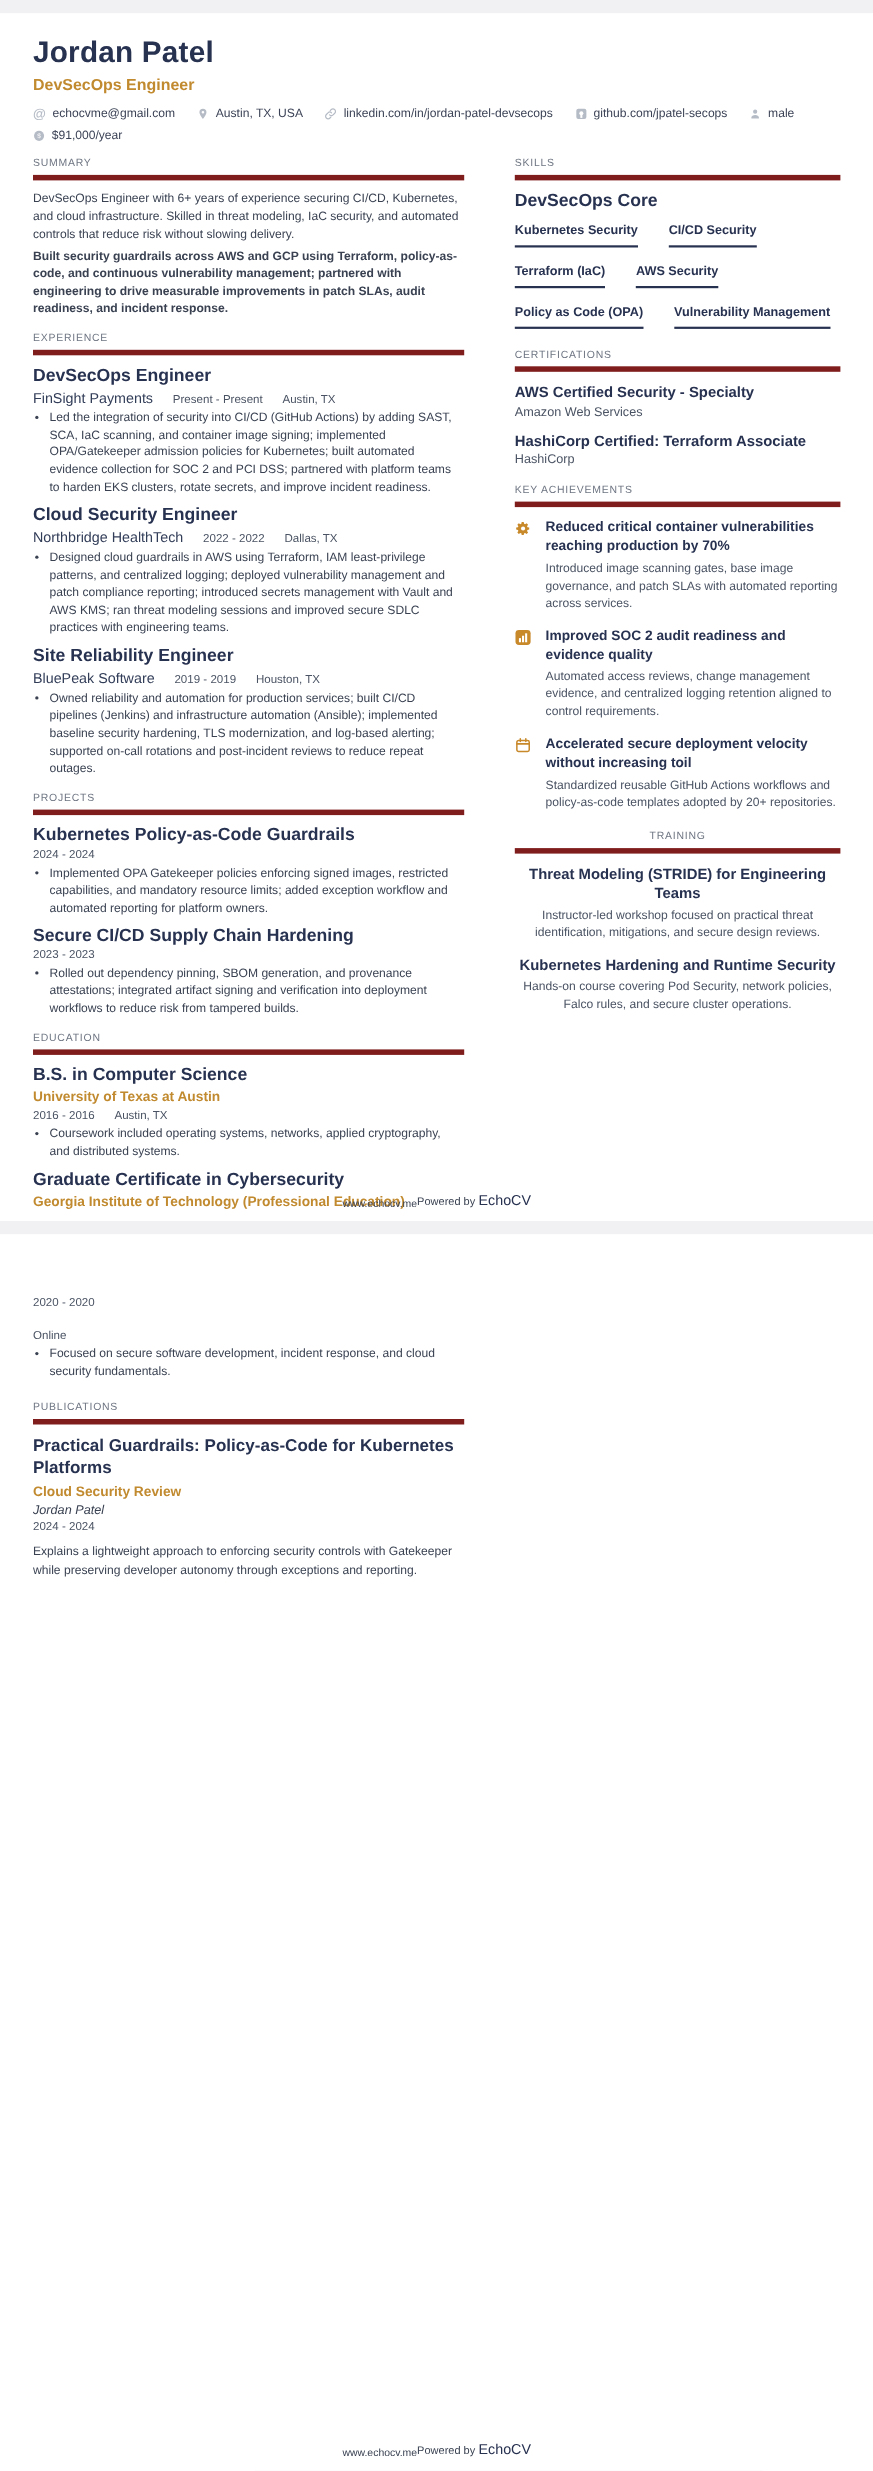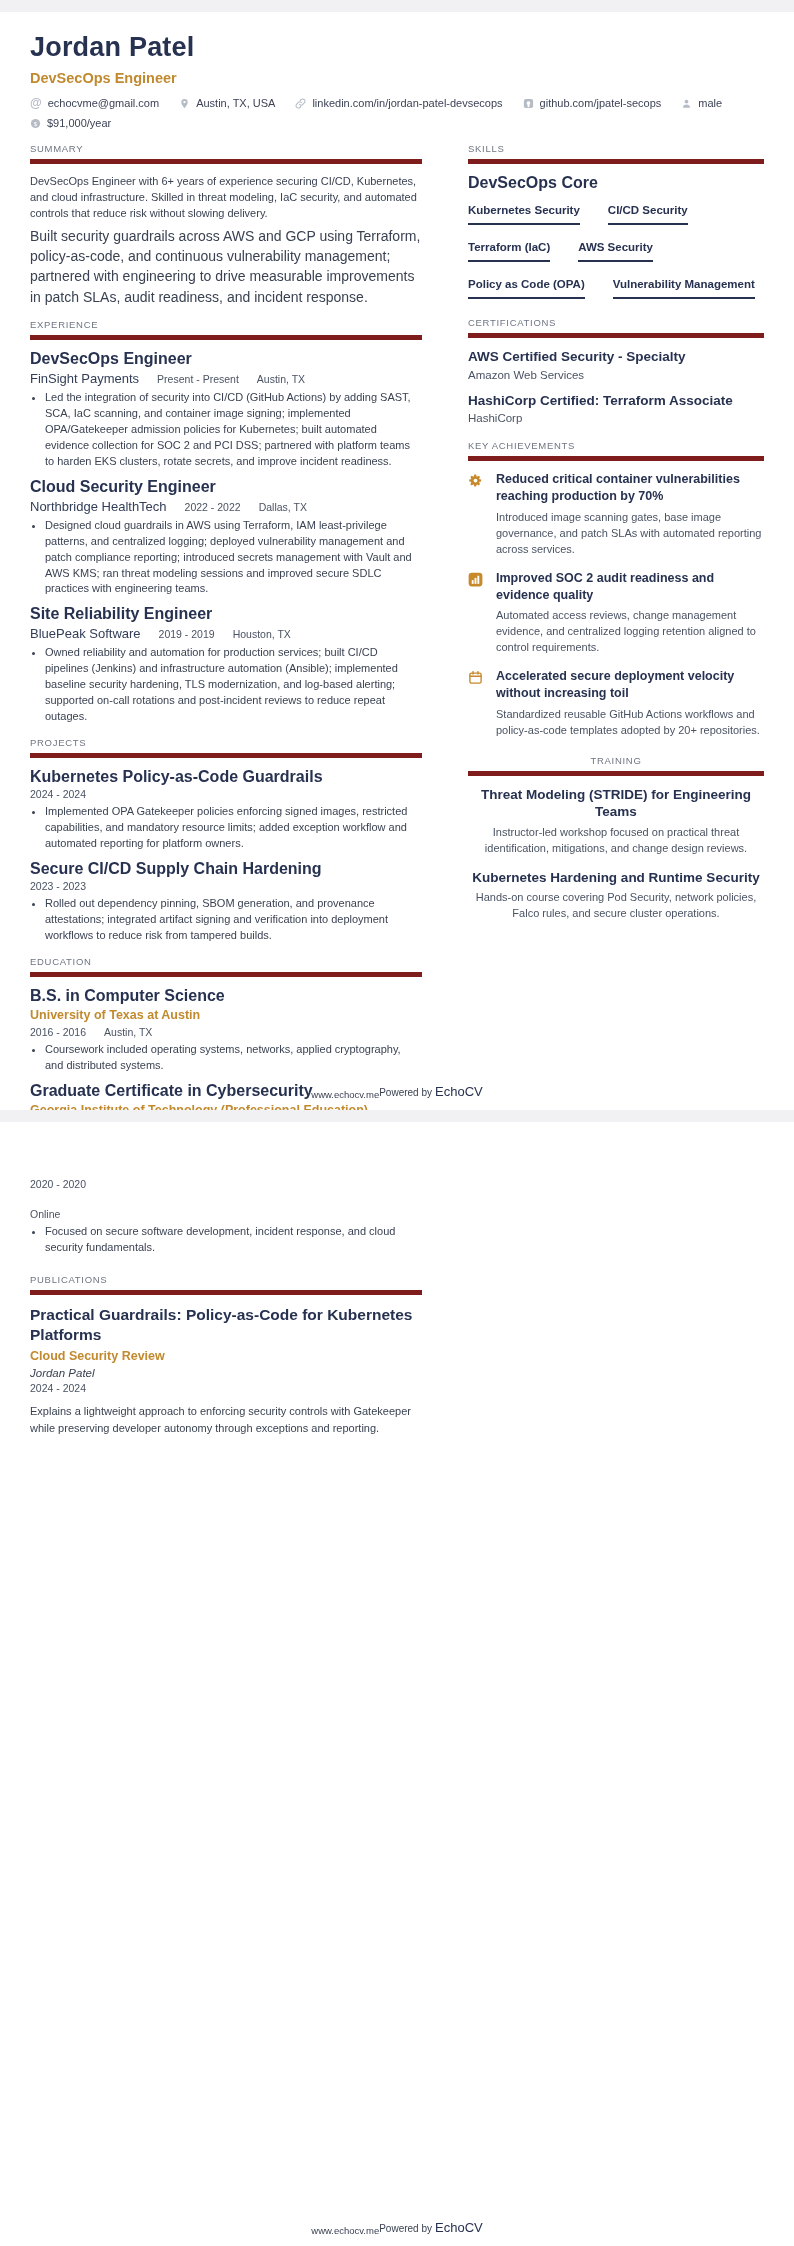--- a/index.html
+++ b/index.html
@@ -144,21 +144,21 @@
     </span>
   </div>
 
   <div class="columns">
 
     <div class="col-left">
 
       <div class="section">
         <div class="sec-label">SUMMARY</div>
         <div style="font-size:11px; color:#3a4252; line-height:1.45;">DevSecOps Engineer with 6+ years of experience securing CI/CD, Kubernetes, and cloud infrastructure. Skilled in threat modeling, IaC security, and automated controls that reduce risk without slowing delivery.</div>
-        <div style="font-size:14px; color:#3a4252; line-height:1.45; margin-top:4px;">Built security guardrails across AWS and GCP using Terraform, policy-as-code, and continuous vulnerability management; partnered with engineering to drive measurable improvements in patch SLAs, audit readiness, and incident response.</div>
+        <div style="font-size:11px; color:#3a4252; line-height:1.45; margin-top:4px;font-weight:bold;">Built security guardrails across AWS and GCP using Terraform, policy-as-code, and continuous vulnerability management; partnered with engineering to drive measurable improvements in patch SLAs, audit readiness, and incident response.</div>
       </div>
 
       <div class="section">
         <div class="sec-label">EXPERIENCE</div>
 
         <div>
           <div class="job-title">DevSecOps Engineer</div>
           <div class="meta-row">
             <span class="company">FinSight Payments</span>
             <span class="dates">Present - Present</span>
@@ -308,21 +308,21 @@
             <div class="ach-title">Accelerated secure deployment velocity without increasing toil</div>
             <div class="ach-desc">Standardized reusable GitHub Actions workflows and policy-as-code templates adopted by 20+ repositories.</div>
           </div>
         </div>
       </div>
 
       <div class="section" style="margin-top:16px;text-align:center;">
         <div class="sec-label">TRAINING</div>
         <div>
           <div class="tr-title">Threat Modeling (STRIDE) for Engineering Teams</div>
-          <div class="tr-desc">Instructor-led workshop focused on practical threat identification, mitigations, and change design reviews.</div>
+          <div class="tr-desc">Instructor-led workshop focused on practical threat identification, mitigations, and secure design reviews.</div>
         </div>
         <div>
           <div class="tr-title">Kubernetes Hardening and Runtime Security</div>
           <div class="tr-desc">Hands-on course covering Pod Security, network policies, Falco rules, and secure cluster operations.</div>
         </div>
       </div>
 
     </div>
   </div>
 

